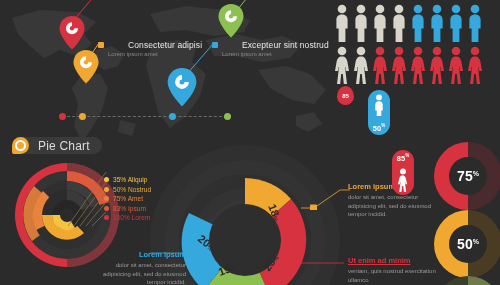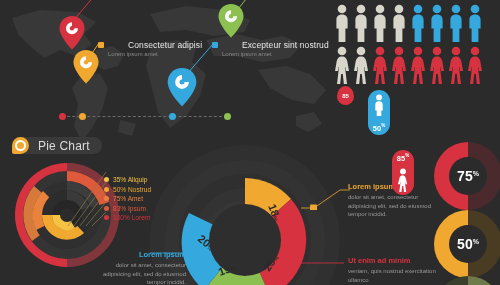--- a/index.html
+++ b/index.html
@@ -248,21 +248,21 @@
   <div class="abs callout right" style="left:92px;top:250px;width:94px;">
     <h4 style="color:#35a9dd;">Lorem ipsum</h4>
     <p>dolor sit amet, consectetur adipisicing elit, sed do eiusmod tempor incidid.</p>
   </div>
 
   <svg class="abs" style="left:278px;top:258px;" width="66" height="10">
     <line x1="4" y1="5" x2="66" y2="5" stroke="#d7323f" stroke-width="0.8"></line>
     <rect x="0" y="1.5" width="7" height="7" rx="1" fill="#d7323f"></rect>
   </svg>
   <div class="abs callout" style="left:348px;top:256px;width:100px;">
-    <h4 style="color:#d7323f;">Ut enim ad minim</h4>
+    <h4 style="color:#d7323f;text-decoration:underline;">Ut enim ad minim</h4>
     <p>veniam, quis nostrud exercitation ullamco</p>
   </div>
 
   <div class="abs" style="left:334px;top:4px;display:flex;gap:3px;">
     <div class="person">
         <svg width="16" height="38" viewBox="0 0 16 38">
           <circle cx="8" cy="5" r="4.3" fill="#d8d5cb"></circle>
           <path d="M8 10.5c-4 0-5.6 2.4-5.6 5.6v8.4h2.2V38h6.8V24.5h2.2v-8.4c0-3.2-1.6-5.6-5.6-5.6z" fill="#d8d5cb"></path>
         </svg>
       </div>

